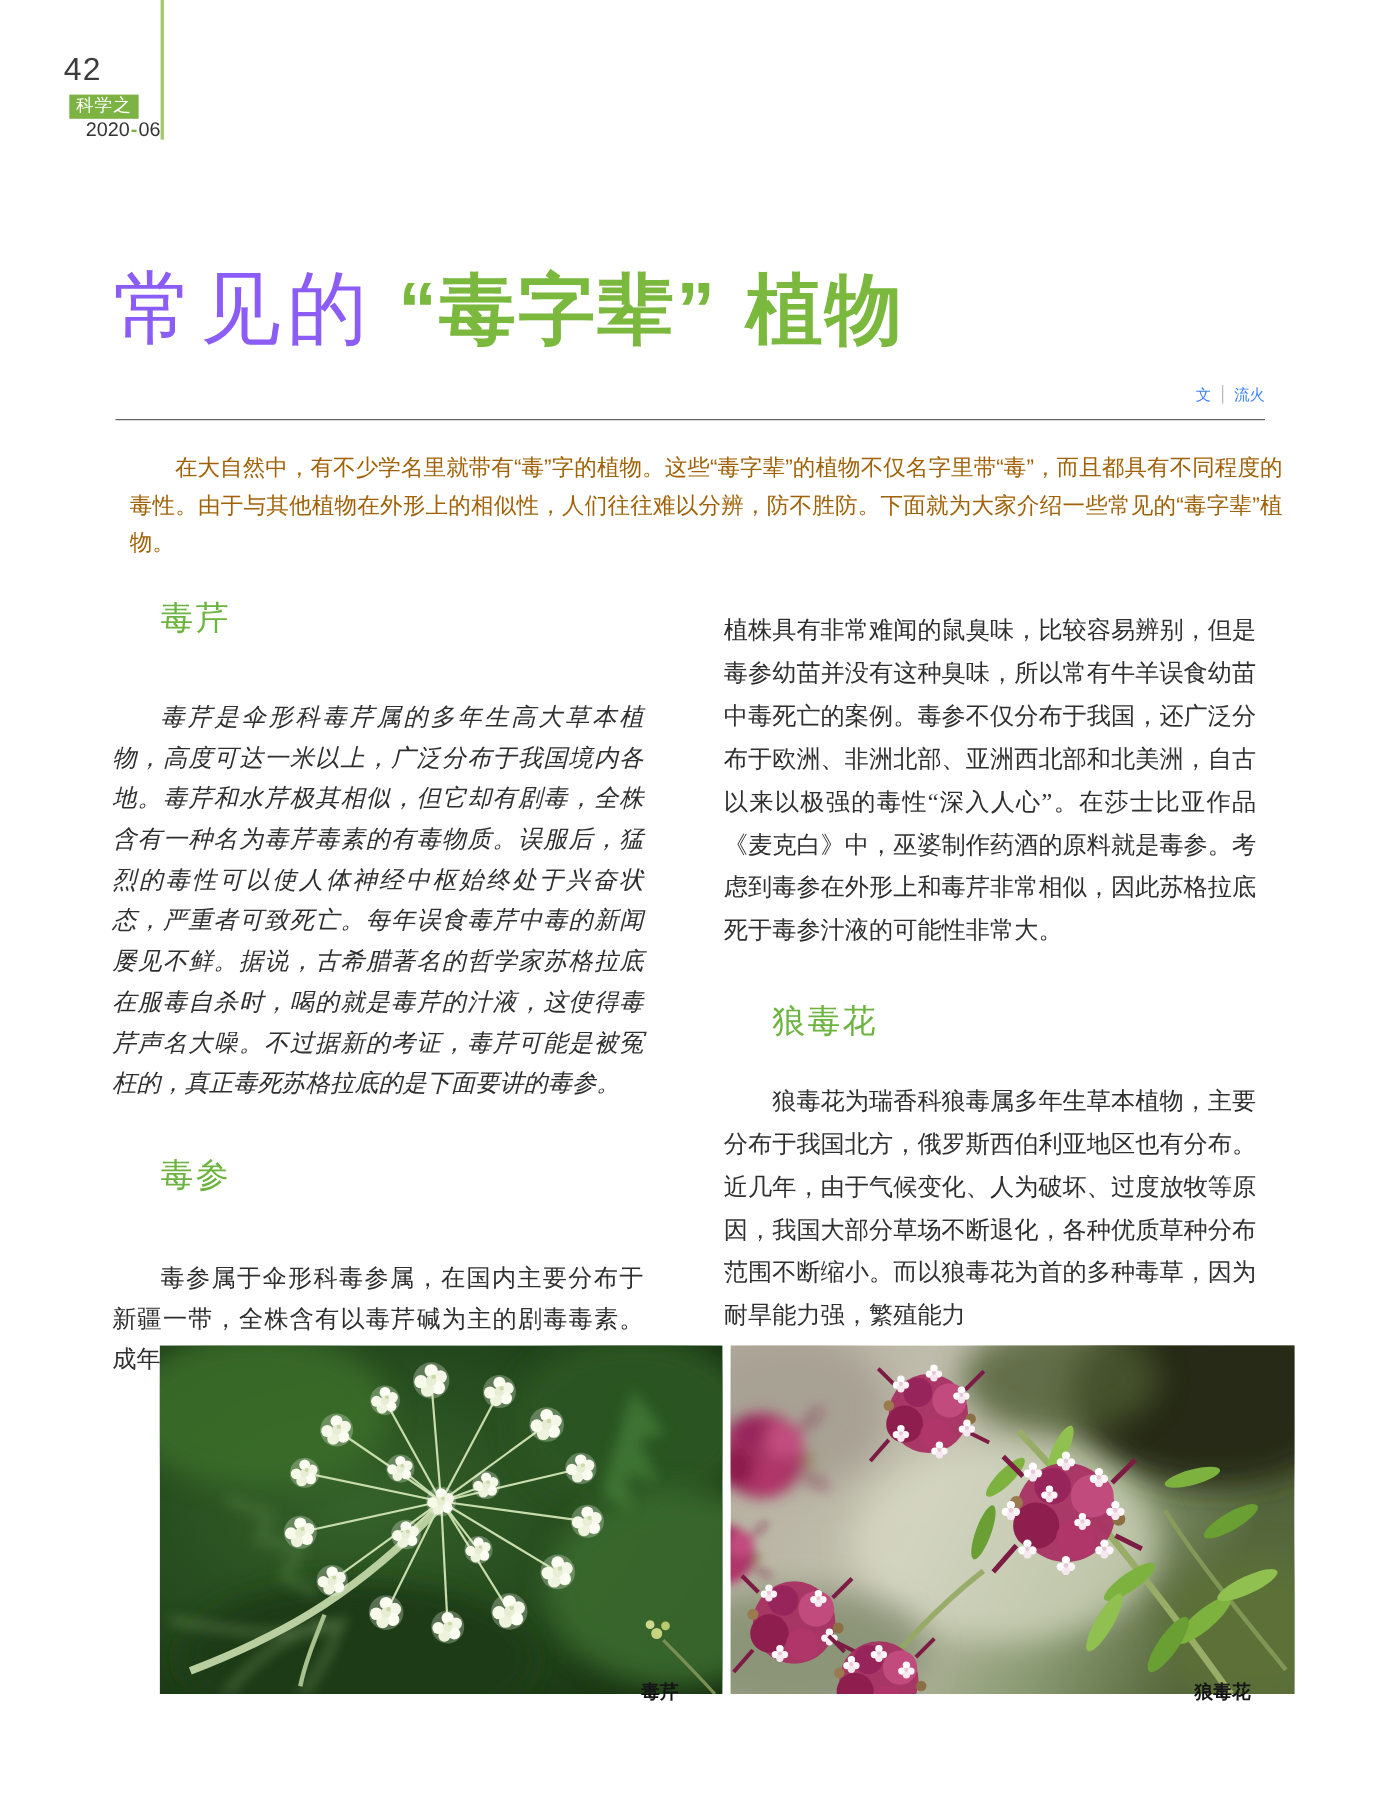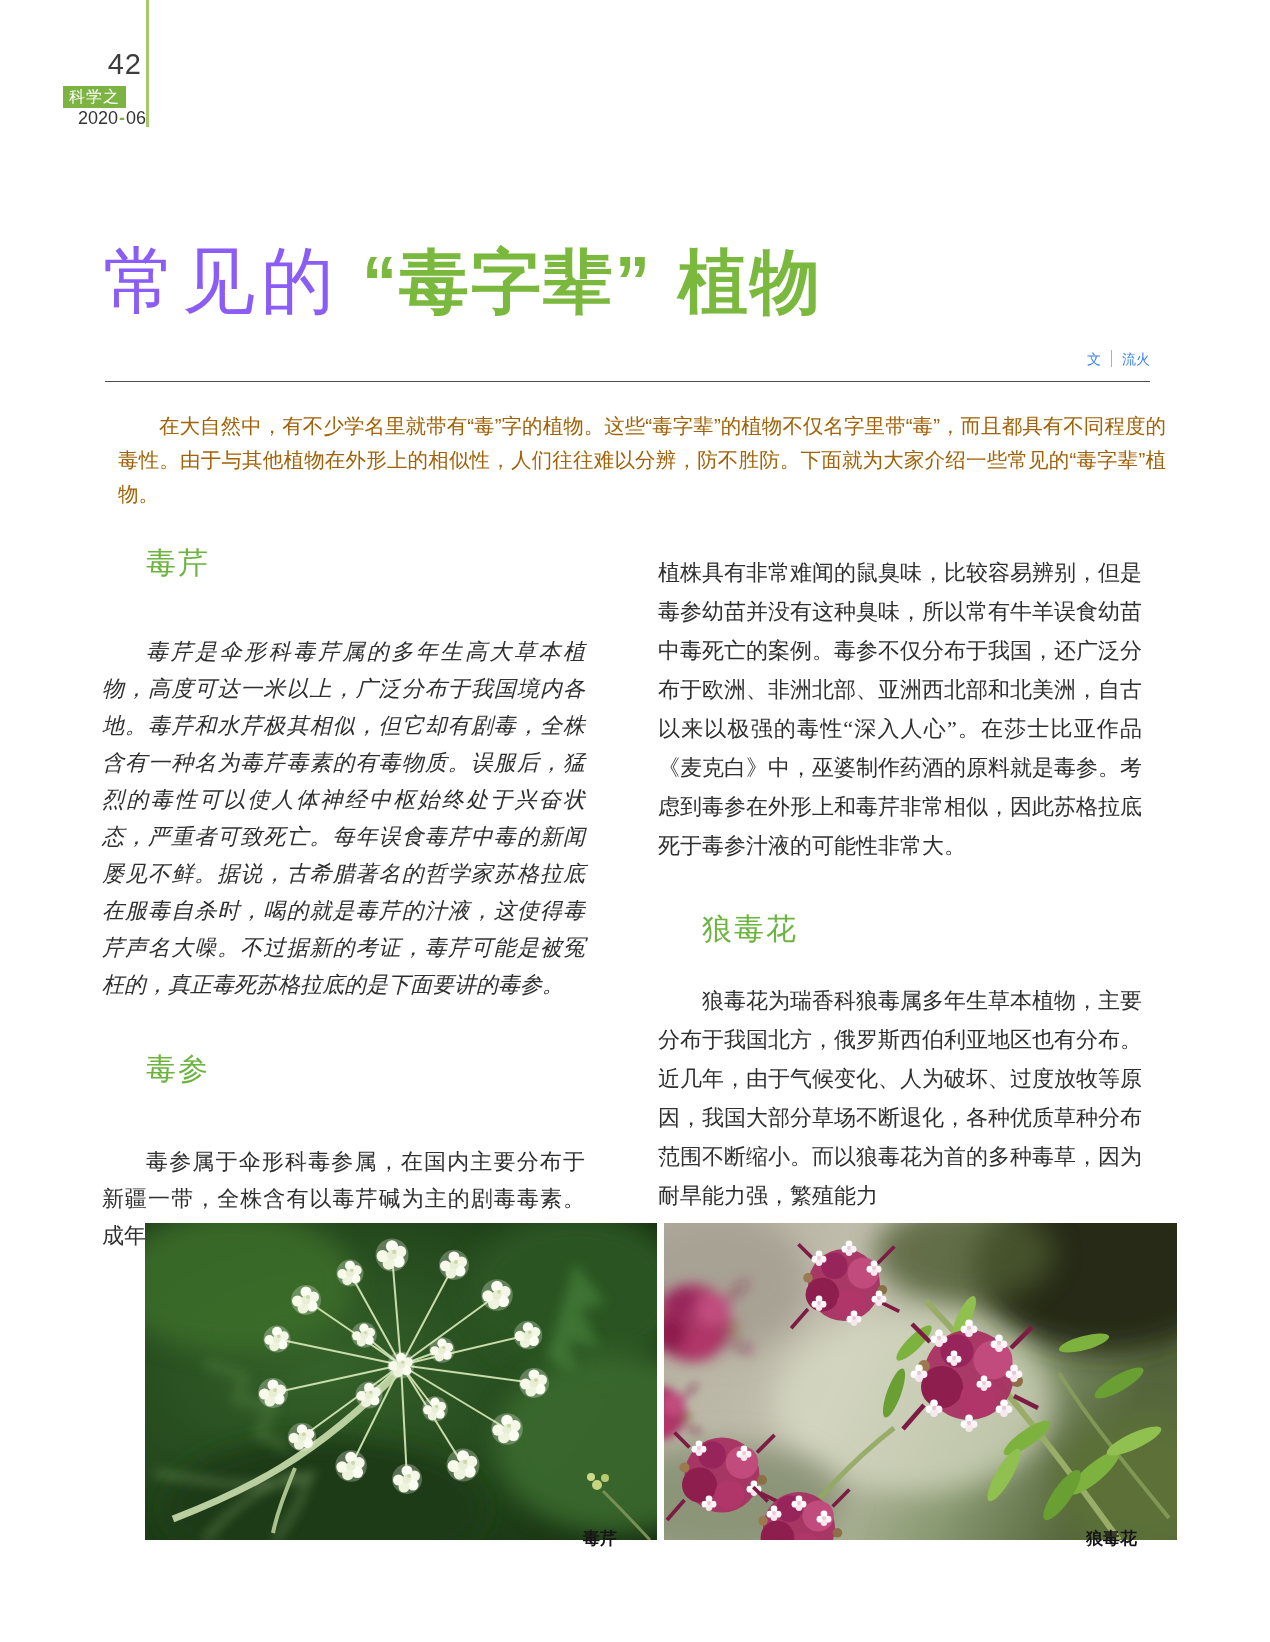--- a/index.html
+++ b/index.html
@@ -1,21 +1,21 @@
 <!DOCTYPE html>
 <html><head>
 <meta charset="utf-8">
 <style>
   html,body{margin:0;padding:0;background:#ffffff;}
   .page{position:relative;width:1270px;height:1642px;background:#ffffff;overflow:hidden;
         font-family:"Liberation Serif", serif;color:#2e2e2e;}
 
   
   .corner-rule{position:absolute;left:146px;top:0;width:3px;height:127px;background:#a5c968;}
-  .page-number{position:absolute;left:58px;top:48px;width:84px;text-align:right;
+  .page-number{position:absolute;left:58px;top:48px;width:84px;text-align:left;
                font-family:"Liberation Sans",sans-serif;font-size:29px;font-weight:400;color:#3c3c3c;letter-spacing:1px;}
   .mag-badge{position:absolute;left:63px;top:86px;width:63px;height:22px;background:#7cb342;
              color:#ffffff;font-family:"Liberation Sans",sans-serif;font-size:16px;line-height:22px;
              text-align:center;letter-spacing:1px;}
   .issue{position:absolute;left:56px;top:108px;width:90px;text-align:right;
          font-family:"Liberation Sans",sans-serif;font-size:18px;color:#333;}
   .issue .dash{color:#7cb342;font-weight:700;padding:0 1px;}
 
   
   .title{position:absolute;left:103px;top:244px;margin:0;white-space:nowrap;

